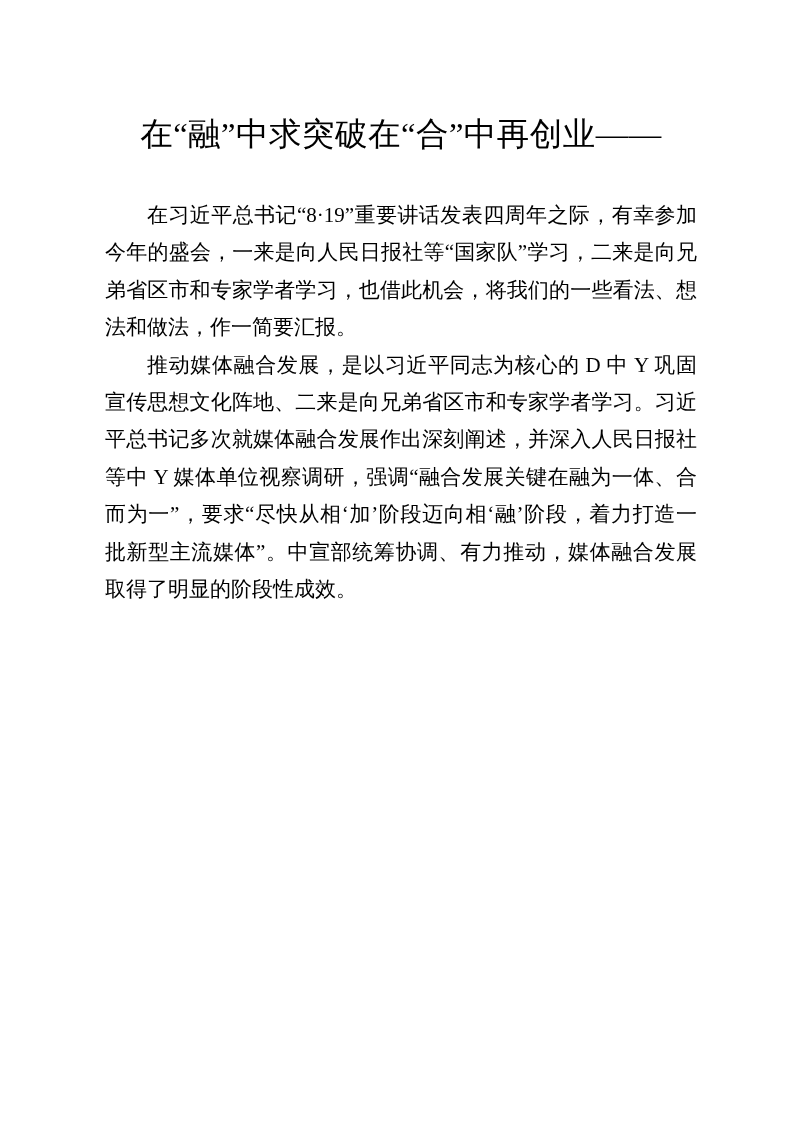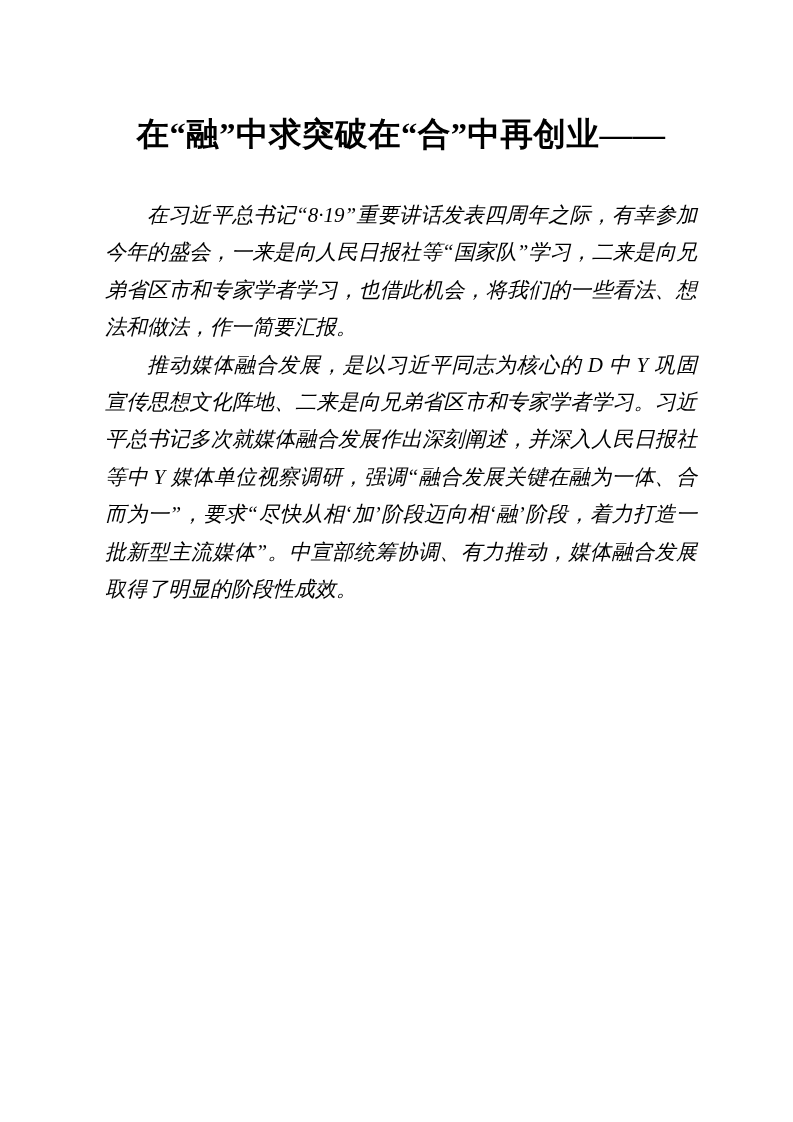--- a/index.html
+++ b/index.html
@@ -14,41 +14,40 @@
     background: #ffffff;
     box-sizing: border-box;
     padding: 112px 96px 0 105px;
     font-family: "Liberation Serif", "DejaVu Serif", serif;
     color: #000000;
     overflow: hidden;
   }
   .doc-title {
     margin: 0;
     font-size: 32.5px;
-    font-weight: bold;
+    font-weight: normal;
     line-height: 45px;
     text-align: center;
     letter-spacing: 0.5px;
   }
   .doc-title .title-line {
     display: block;
     white-space: nowrap;
   }
   .doc-body {
     margin-top: 40px;
     font-size: 21px;
     line-height: 37.4px;
     text-align: justify;
     text-justify: inter-character;
   }
   .doc-body p {
     margin: 0;
     padding: 0;
     text-indent: 2em;
-    font-style: italic;
   }
   .lead {
     font-weight: bold;
   }
 </style>
 </head>
 <body>
 
 <div class="page">
 

